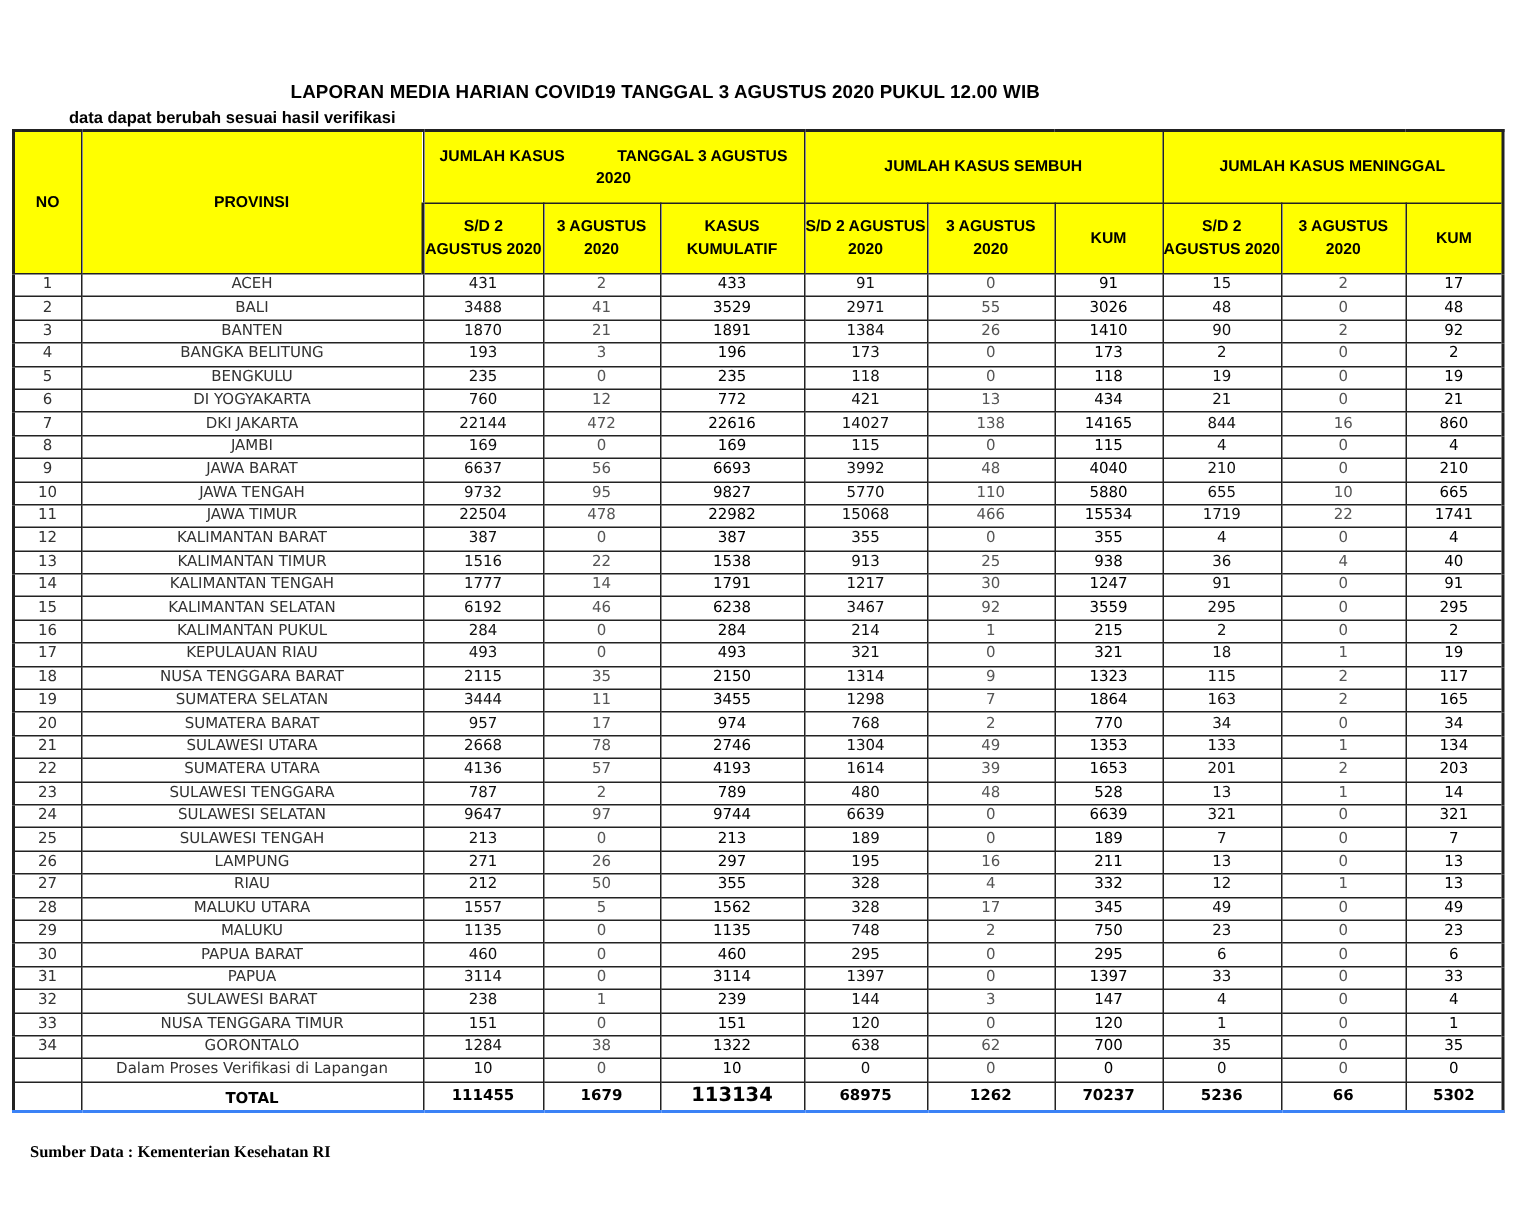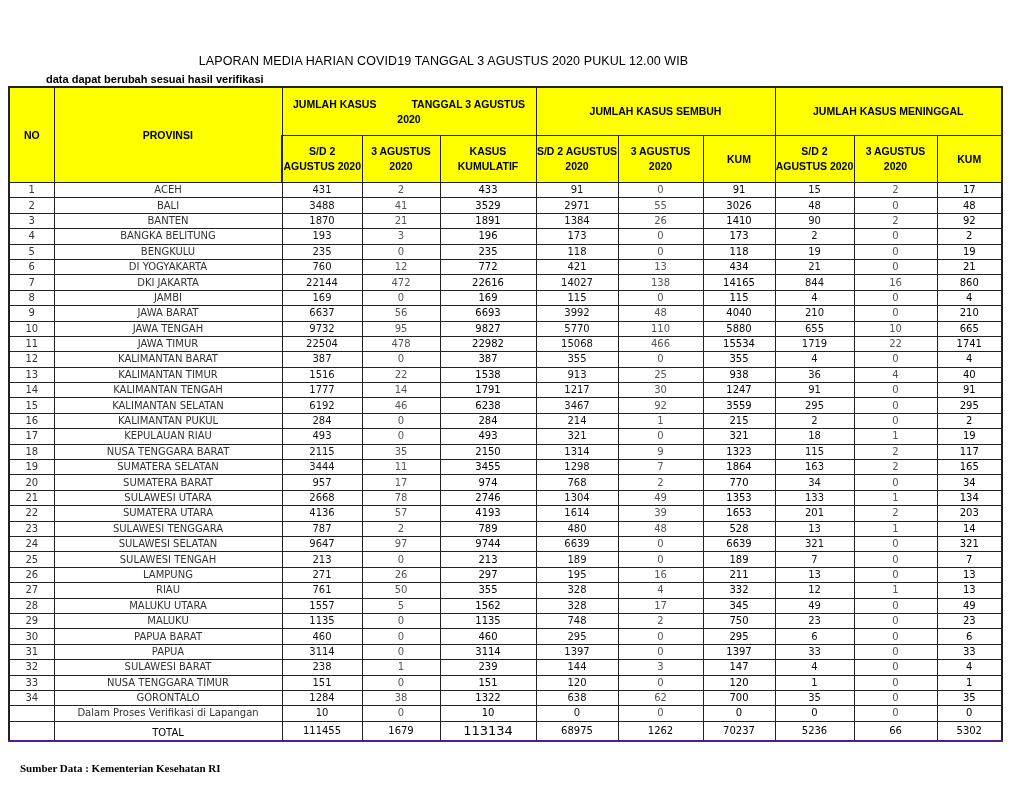--- a/index.html
+++ b/index.html
@@ -1,36 +1,36 @@
 <!DOCTYPE html>
 <html><head>
 <meta charset="utf-8">
 <style>
   html, body { margin: 0; padding: 0; background: #ffffff; }
   body { width: 1013px; height: 806px; position: relative; overflow: hidden; font-family: "Liberation Sans", sans-serif; color: #000; }
-  .title { position: absolute; top: 54px; left: 0; width: 875px; text-align: center; font-size: 12.5px; font-weight: normal; letter-spacing: 0.1px; padding-left: 12px; box-sizing: border-box; }
+  .title { position: absolute; top: 54px; left: 0; width: 875px; text-align: center; font-size: 12.5px; font-weight: bold; letter-spacing: 0.1px; padding-left: 12px; box-sizing: border-box; }
   .subtitle { position: absolute; top: 73px; left: 46px; font-size: 11px; font-weight: bold; }
   table.report { position: absolute; top: 86px; left: 8px; border-collapse: collapse; table-layout: fixed; width: 993px; }
   table.report td, table.report th { border: 1px solid #222; padding: 0; overflow: hidden; white-space: nowrap; }
   table.report th { background: #ffff00; font-weight: bold; font-size: 10.5px; text-align: center; vertical-align: middle; line-height: 15px; white-space: normal; }
   th.no-h, th.prov-h { border-bottom: 1px solid #222; }
   tr.h1 th { height: 47px; }
   tr.h2 th { height: 46px; }
   table.report td { font-family: "DejaVu Sans", sans-serif; font-size: 10px; height: 14.4px; line-height: 14px; text-align: center; }
   td.no { color: #333; }
   td.prov { text-align: left; padding-left: 3px; color: #333; font-size: 9.5px; }
   td.v { color: #111; }
   td.d { color: #555; }
   td.k { color: #000; }
   tr.total td { height: 18px; font-size: 10px; }
   tr.total td.prov { color: #000; vertical-align: bottom; }
   tr.total td.big { font-size: 13px; }
   table.report tr > *:first-child { border-left: 2px solid #222; }
   table.report tr > *:last-child { border-right: 2px solid #222; }
-  table.report tr:last-child td { border-bottom: 2px solid #4c1d95; }
+  table.report tr:last-child td { border-bottom: 2px solid #3b82f6; font-weight: bold; }
   table.report tr.h1 th { border-top: 2px solid #222; }
   .source { position: absolute; top: 762px; left: 20px; font-family: Liberation Serif, serif; font-size: 11px; font-weight: bold; }
 </style>
 </head>
 <body>
 
 <div class="title">LAPORAN MEDIA HARIAN COVID19 TANGGAL 3 AGUSTUS 2020 PUKUL 12.00 WIB</div>
 <div class="subtitle">data dapat berubah sesuai hasil verifikasi</div>
 
 <table class="report">
@@ -402,21 +402,21 @@
         <td class="v">195</td>
         <td class="d">16</td>
         <td class="k">211</td>
         <td class="v">13</td>
         <td class="d">0</td>
         <td class="k">13</td>
       </tr>
       <tr>
         <td class="no">27</td>
         <td class="prov">RIAU</td>
-        <td class="v">761</td>
+        <td class="v">212</td>
         <td class="d">50</td>
         <td class="k">355</td>
         <td class="v">328</td>
         <td class="d">4</td>
         <td class="k">332</td>
         <td class="v">12</td>
         <td class="d">1</td>
         <td class="k">13</td>
       </tr>
       <tr>

